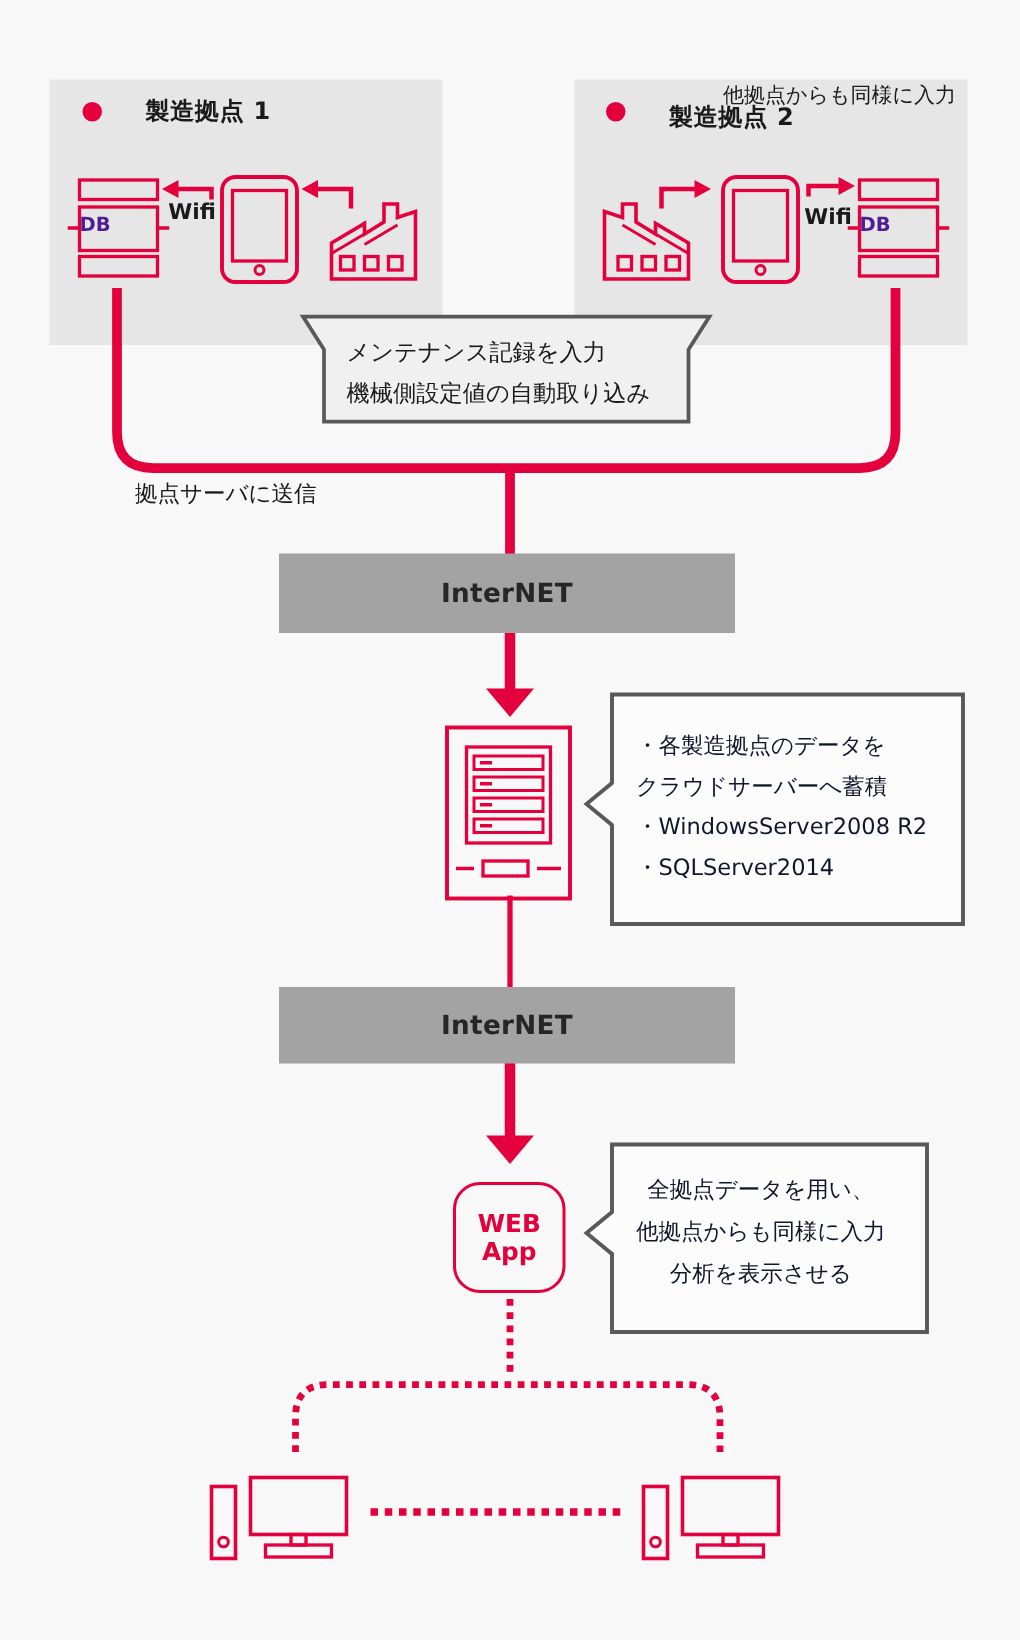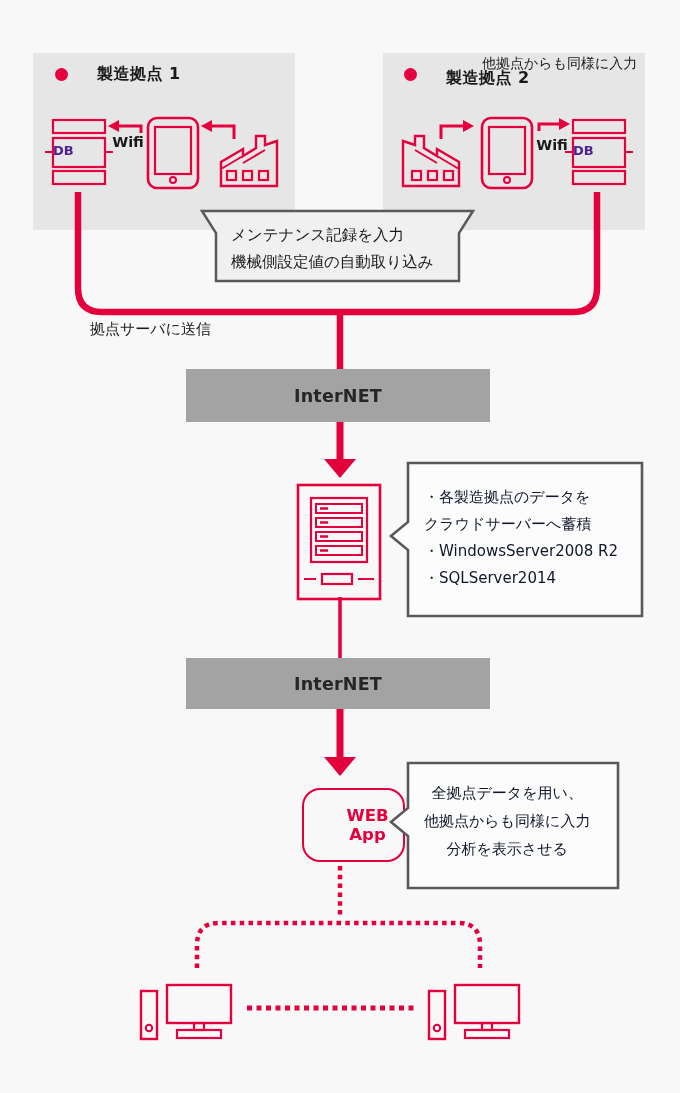--- a/index.html
+++ b/index.html
@@ -58,21 +58,21 @@
   }
   .callout-text{
     position:absolute;font-size:15px;color:#0f172a;white-space:nowrap;
   }
   .callout-text .tl{display:block;line-height:27px;}
   .callout-text .gap{margin-top:0;}
   .webapp-box{
     position:absolute;left:302px;top:788px;width:71px;height:70px;
     border:2.6px solid #e4003c;border-radius:18px;
     background:#f8f8f8;
-    display:flex;flex-direction:column;align-items:center;justify-content:center;padding-left:28px;
+    display:flex;flex-direction:column;align-items:center;justify-content:center;
   }
   .webapp-box span{
     font-size:16.5px;font-weight:700;color:#e4003c;line-height:19px;
   }
   .tl{display:block;}
 </style>
 </head>
 <body>
 
 <div class="canvas">

